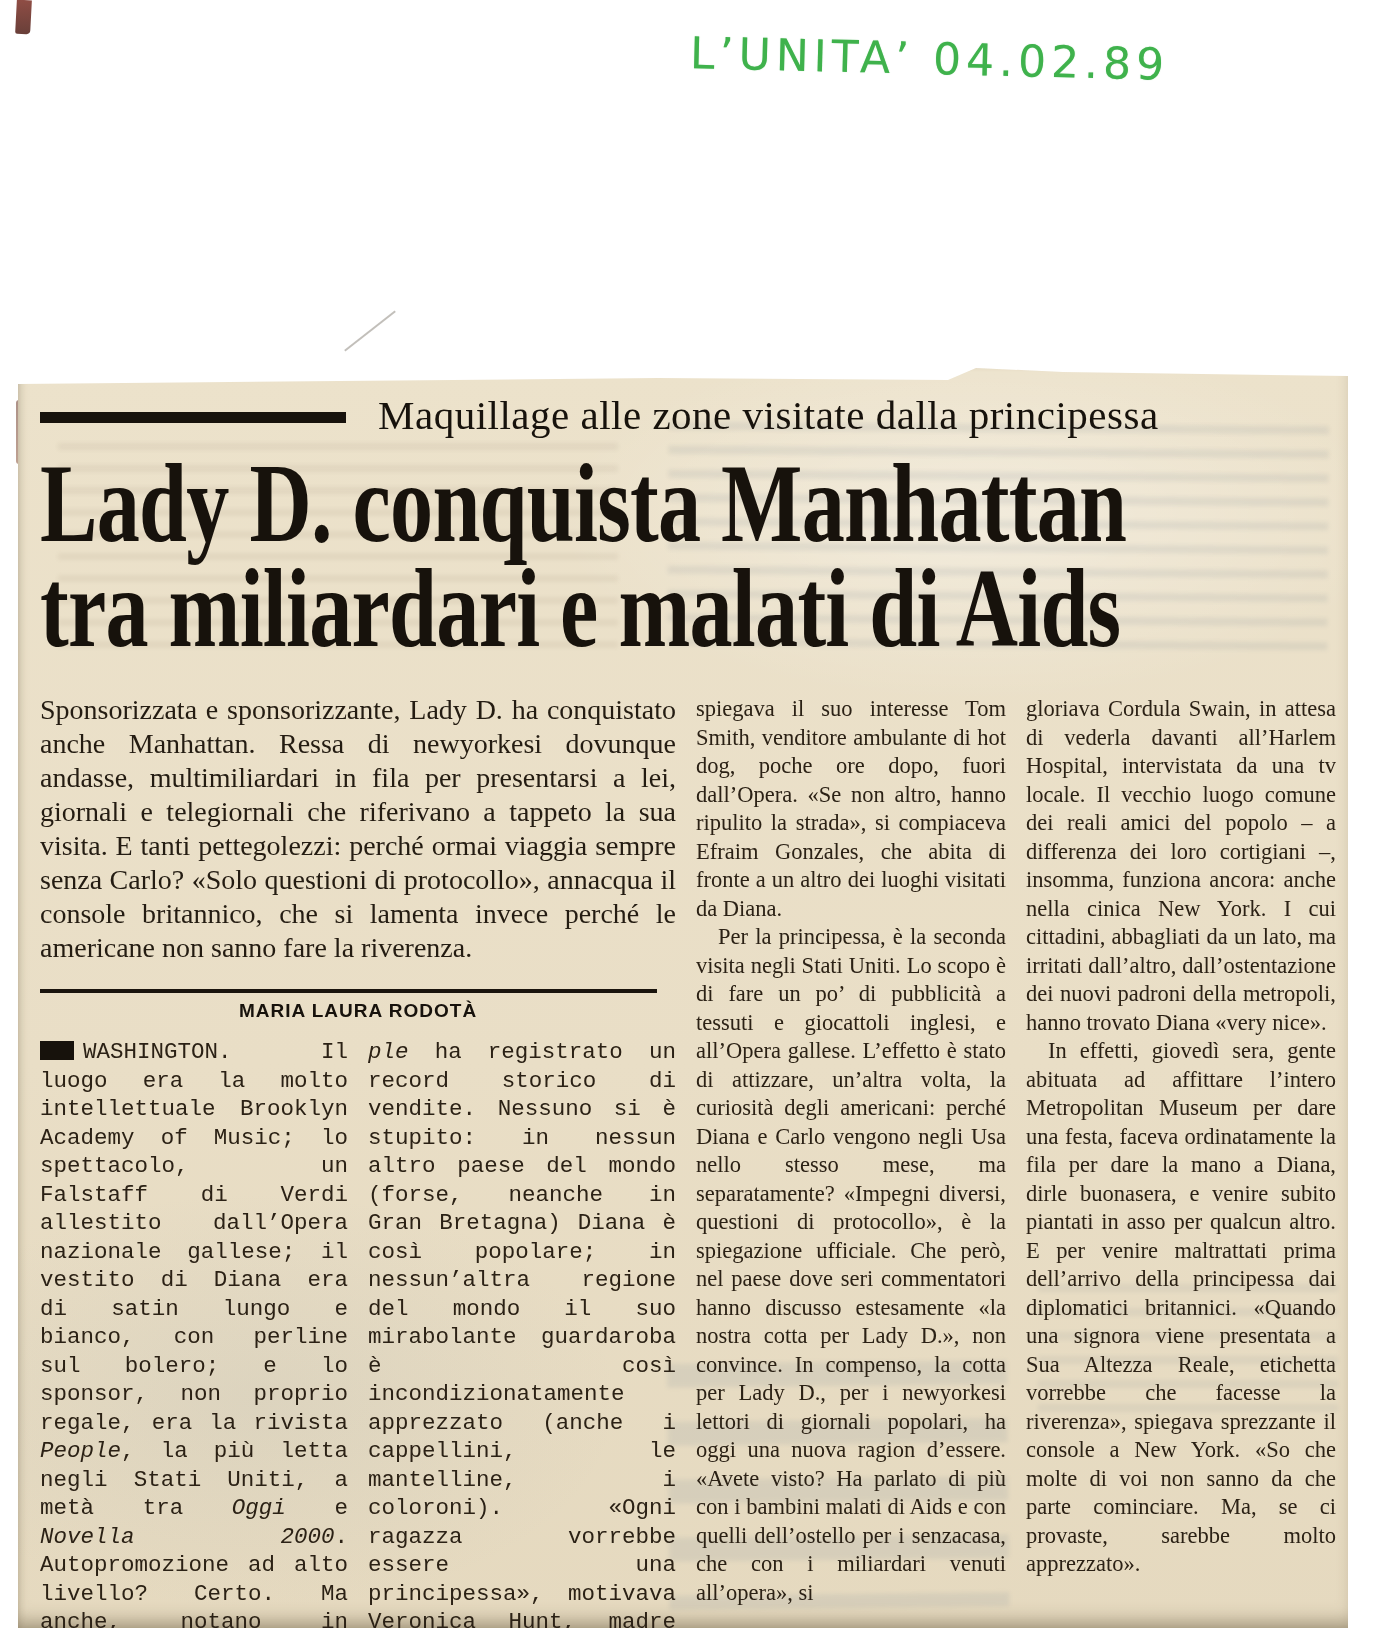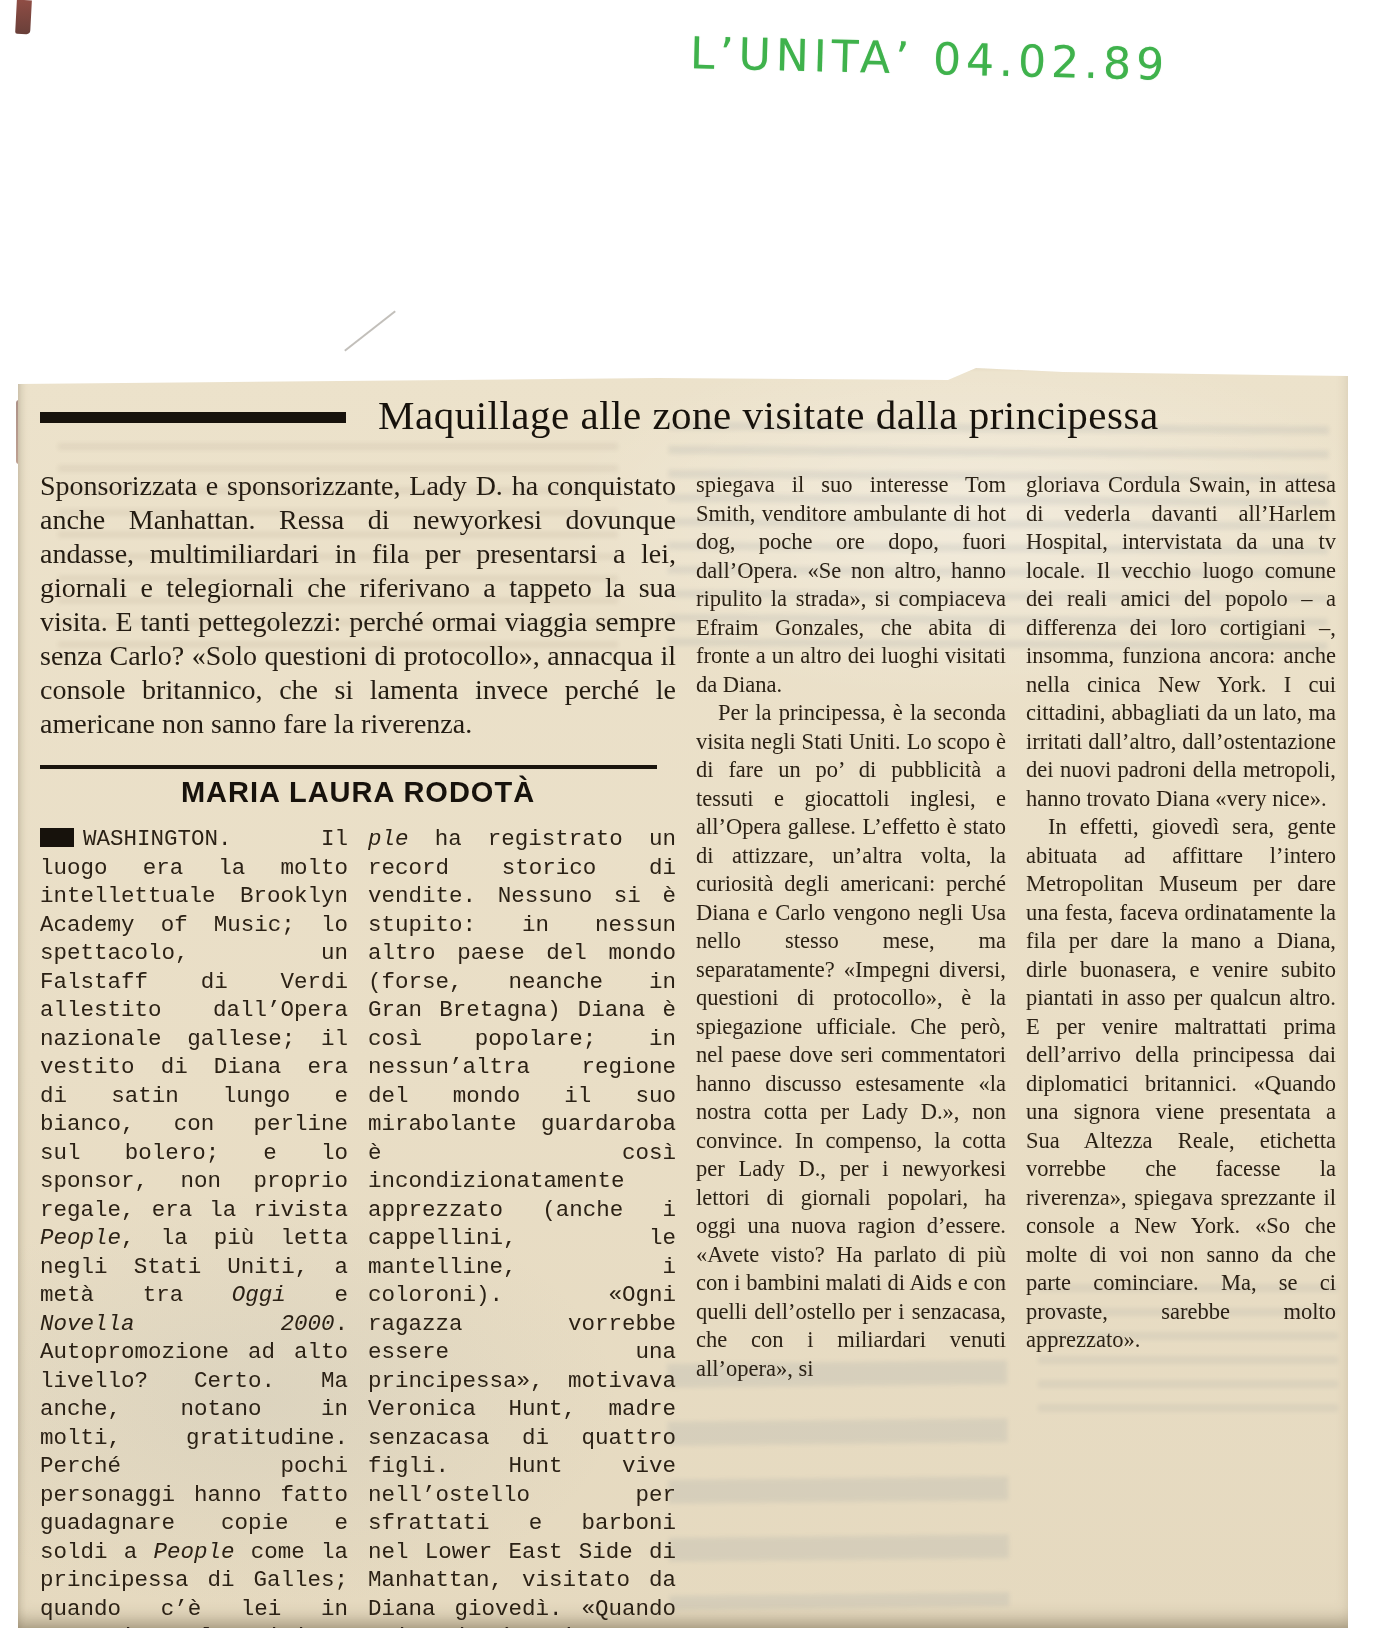--- a/index.html
+++ b/index.html
@@ -63,21 +63,21 @@
   .left-pane{flex:0 0 636px;width:636px;}
   .col{flex:1 1 0;min-width:0;}
   .twocol{display:flex;gap:20px;}
   .twocol .col{flex:0 0 308px;width:308px;}
 
   .lede{margin:6px 0 0 0;font-size:28px;line-height:34px;text-align:justify;
     color:#241c12;}
   .byline-block{margin-top:24px;}
   .byline-rule{height:4px;background:#1a140d;width:97%;}
   .byline{font-family:"Liberation Sans",sans-serif;font-weight:700;
-    font-size:29px;letter-spacing:1px;text-align:center;margin-top:7px;color:#17120c;}
+    font-size:19px;letter-spacing:1px;text-align:center;margin-top:7px;color:#17120c;}
   .twocol{margin-top:16px;font-family:Liberation Mono, monospace;}
 
   .body-p{margin:0;font-size:22.5px;line-height:28.5px;text-align:justify;
     color:#2b2115;overflow-wrap:break-word;hyphens:auto;}
   .body-p + .body-p{margin-top:0;}
   .body-p.indent{text-indent:22px;font-family:Liberation Serif, serif;}
   .body-p i{font-style:italic;}
   .dateline-marker{display:inline-block;width:34px;height:19px;background:#17120c;
     margin-right:9px;vertical-align:-2px;}
   .col3top{padding-top:8px;}
@@ -96,20 +96,24 @@
   <div class="ghost g2"></div>
   <div class="ghost g3"></div>
   <div class="ghost g4"></div>
 
   <div class="clip-inner">
     <div class="kicker-row">
       <div class="kicker-bar"></div>
       <div class="kicker">Maquillage alle zone visitate dalla principessa</div>
     </div>
 
+    <h1 class="headline">
+      <span>Lady D. conquista Manhattan</span>
+      <span>tra miliardari e malati di Aids</span>
+    </h1>
 
     <div class="content">
 
       <div class="left-pane">
         <p class="lede">Sponsorizzata e sponsorizzante, Lady D. ha conquistato anche Manhattan. Ressa di newyorkesi dovunque andasse, multimiliardari in fila per presentarsi a lei, giornali e telegiornali che riferivano a tappeto la sua visita. E tanti pettegolezzi: perché ormai viaggia sempre senza Carlo? «Solo questioni di protocollo», annacqua il console britannico, che si lamenta invece perché le americane non sanno fare la riverenza.</p>
 
         <div class="byline-block">
           <div class="byline-rule"></div>
           <div class="byline">MARIA LAURA RODOTÀ</div>
         </div>

